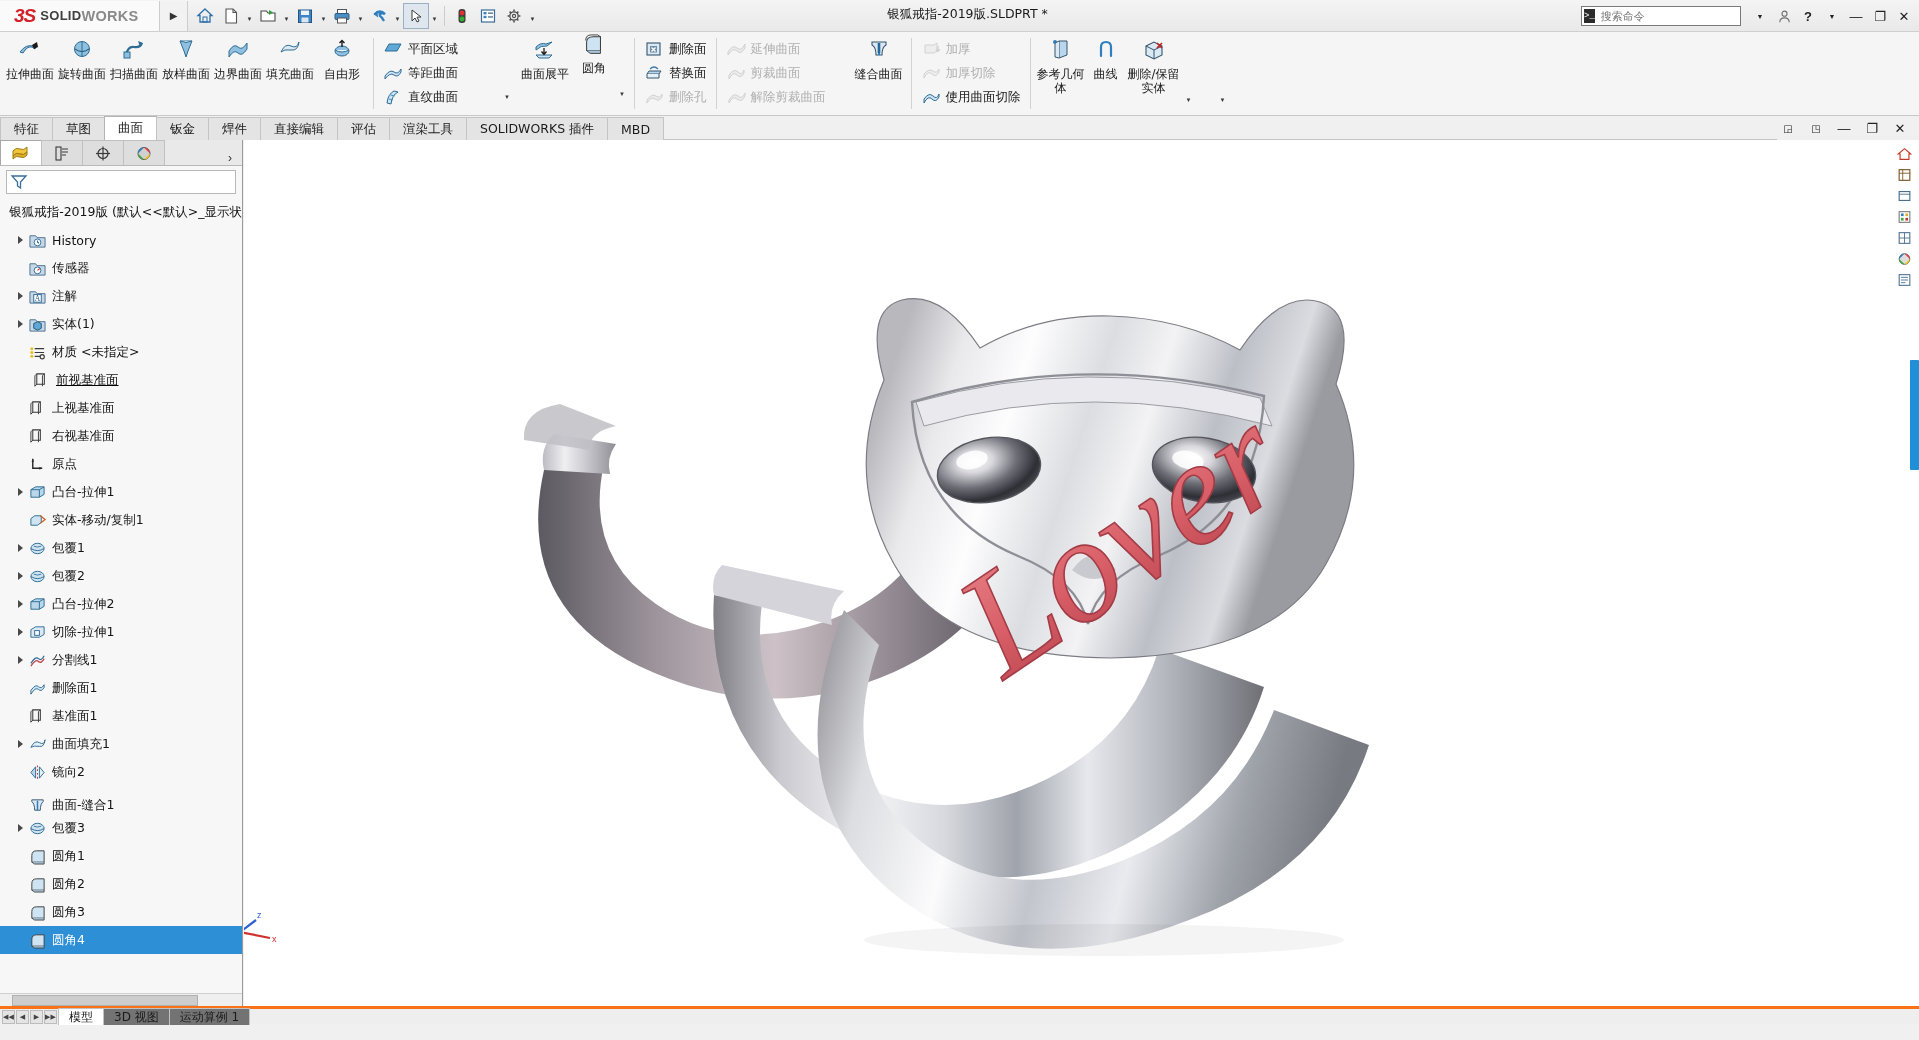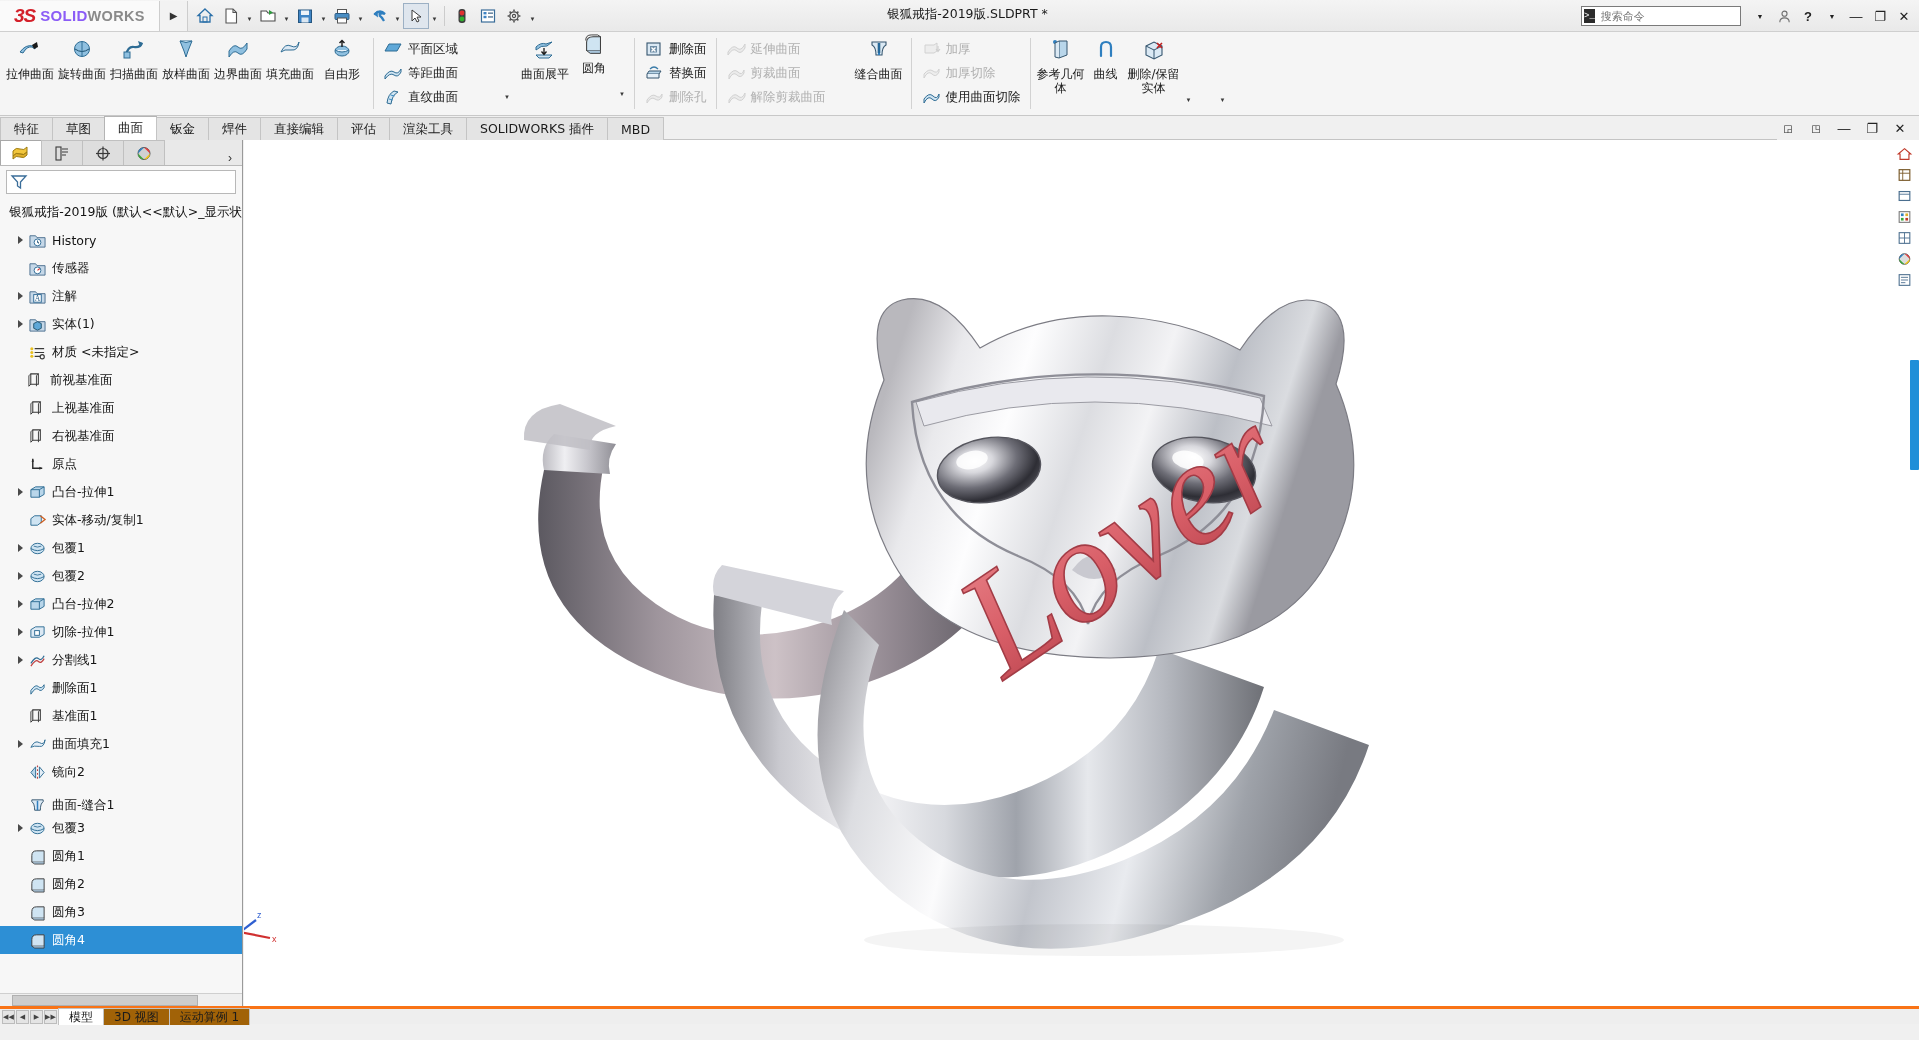--- a/index.html
+++ b/index.html
@@ -22,21 +22,21 @@
   }
   .sw-logo {
     width: 160px; height: 30px; display: flex; align-items: center;
     padding-left: 14px; border-right: 1px solid #cdcdcd;
     background: #fafafa;
   }
   .sw-logo .ds {
     color: #d4202a; font-weight: bold; font-size: 19px;
     font-style: italic; letter-spacing: -1px; margin-right: 5px;
   }
-  .sw-logo .solid { color: #8b5cf6; font-weight: bold; font-size: 15px; letter-spacing: .3px;}
+  .sw-logo .solid { color: #404040; font-weight: bold; font-size: 13px; letter-spacing: .3px;}
   .sw-logo .works { color: #8a8a8a; font-weight: bold; font-size: 14.5px; letter-spacing: .3px;}
   .tb-arrow {
     width: 28px; height: 30px; display:flex; align-items:center; justify-content:center;
     border-right: 1px solid #cdcdcd; background:#f2f2f2;
   }
   .tb-arrow::after { content:"\25B6"; font-size:10px; color:#333; }
   .qat { display: flex; align-items: center; height: 30px; padding: 0 4px; gap: 0px; }
   .qicon {
     width: 26px; height: 26px; display: flex; align-items: center; justify-content: center;
     position: relative;
@@ -193,21 +193,21 @@
     display:flex; align-items:center;
   }
   .navarrows { display:flex; align-items:center; padding-left:2px; }
   .nav-a {
     width:13px;height:14px;display:flex;align-items:center;justify-content:center;
     border:1px solid #bcbcbc;background:#e4e4e4;font-size:7px;color:#444;margin-right:1px;
   }
   .btab {
     height:17px; padding:0 10px; display:flex; align-items:center;
     font-size:12px; color:#1b1b1b; border:1px solid #c2c2c2; border-bottom:none;
-    background:#a16207; margin-right:-1px;
+    background:#737373; margin-right:-1px;
     font-family:"DejaVu Sans","Liberation Sans",sans-serif;
   }
   .btab.active { background:#ffffff; }
   .statusbar {
     position:absolute; left:0; top:1024px; width:1919px; height:16px;
     background:#f0f0f0; border-top:1px solid #d4d4d4;
     display:flex; align-items:center; font-size:11.5px; color:#1a1a1a;
     font-family:"DejaVu Sans","Liberation Sans",sans-serif;
   }
   .sb-left { padding-left:6px; }
@@ -693,21 +693,21 @@
         <svg width="19" height="17" viewBox="0 0 20 18">
             <circle cx="4" cy="5" r="1.6" fill="#e8c020"></circle>
             <circle cx="4" cy="9" r="1.6" fill="#e8c020"></circle>
             <circle cx="4" cy="13" r="1.6" fill="#e8c020"></circle>
             <path d="M7 5 h10 M7 9 h10 M7 13 h6" stroke="#3a3a3a" stroke-width="1.3"></path>
             <circle cx="15" cy="13.5" r="2.2" fill="none" stroke="#3a3a3a" stroke-width="1.2"></circle>
           </svg>
         <span class="tlabel">材质 &lt;未指定&gt;</span>
       </div>
 
-      <div class="trow" style="padding-left:10px;">
+      <div class="trow" style="padding-left:16px;text-decoration:underline;">
         <span class="tw"></span>
         <svg width="19" height="17" viewBox="0 0 20 18">
             <path d="M5 2 h8 v11 h-8 z" fill="none" stroke="#3a3a3a" stroke-width="1.1"></path>
             <path d="M5 2 l-2 2 v11 l2 -2 M5 13 l-2 2 M13 2 l-2 2 v11" fill="none" stroke="#3a3a3a" stroke-width="1"></path>
           </svg>
         <span class="tlabel">前视基准面</span>
       </div>
 
       <div class="trow" style="padding-left:12px;">
         <span class="tw"></span>

